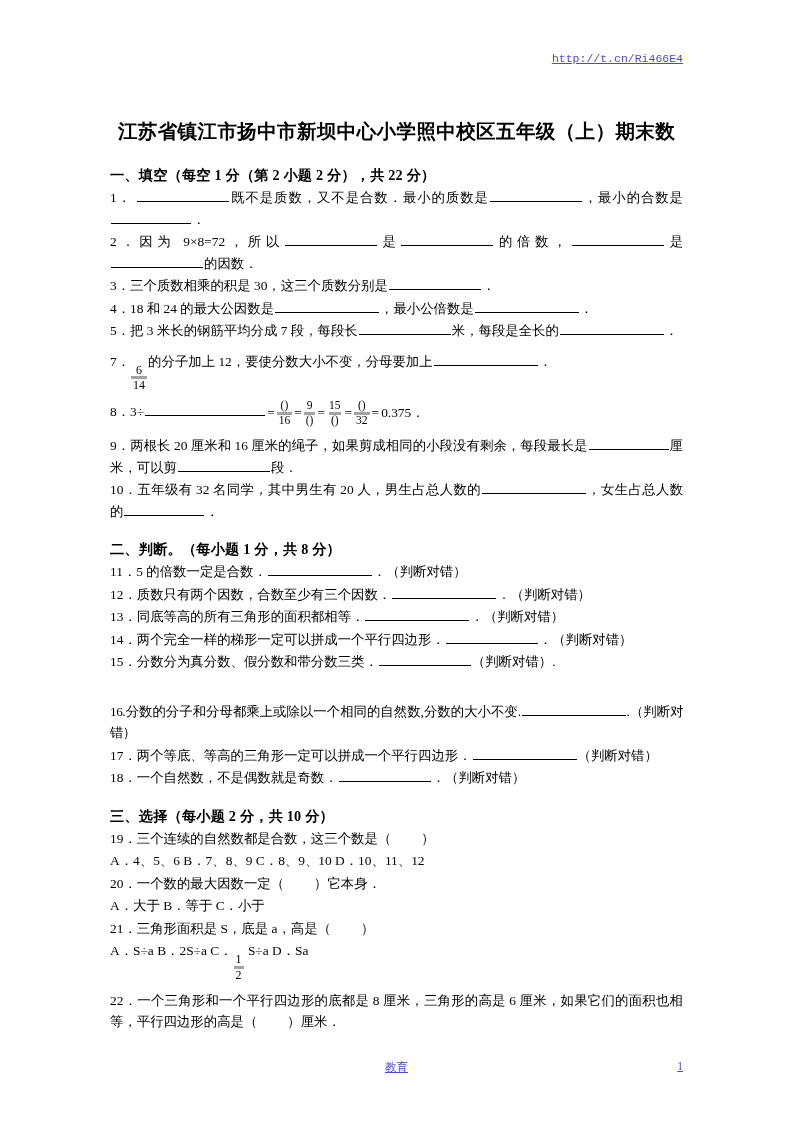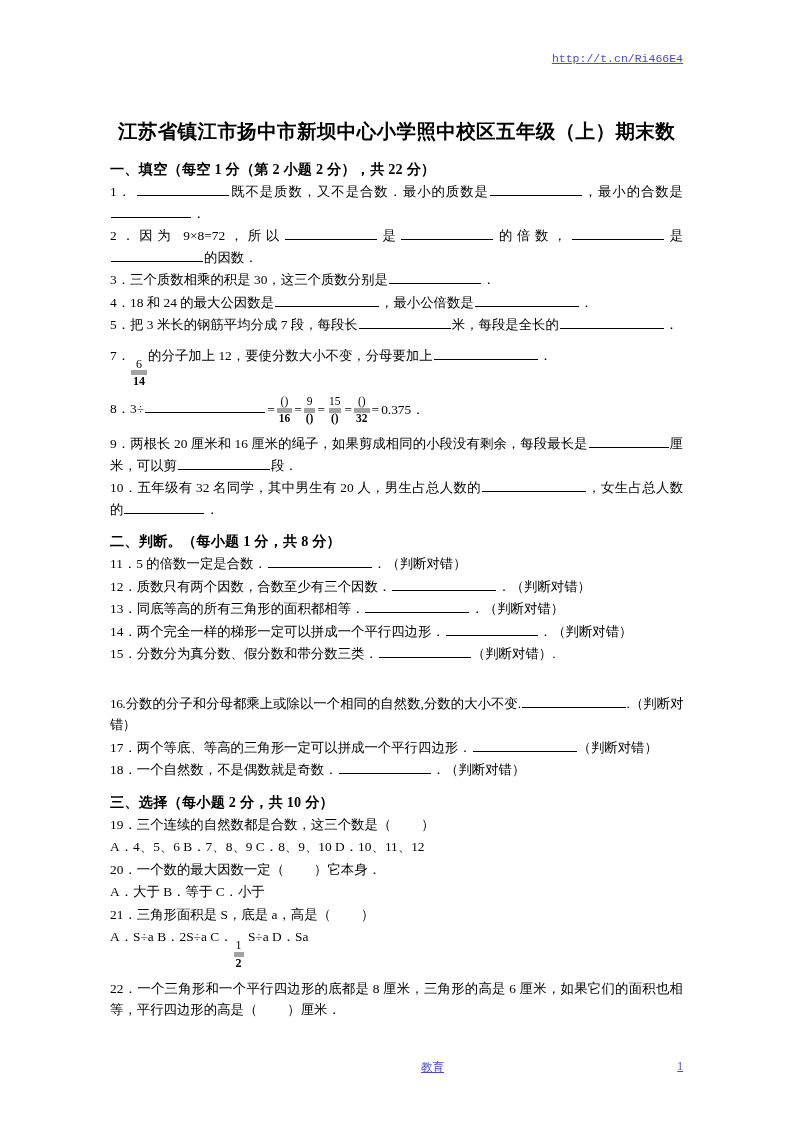--- a/index.html
+++ b/index.html
@@ -41,21 +41,21 @@
     text-align: center;
     font-weight: bold;
     font-size: 19.5px;
     line-height: 33px;
     letter-spacing: 0.4px;
   }
   
   .section-head {
     font-weight: bold;
     font-size: 14.2px;
-    margin-top: 12px;
+    margin-top: 18px;
     margin-bottom: 2px;
     letter-spacing: 0.2px;
   }
   .q {
     font-size: 13.4px;
     line-height: 21.5px;
     margin: 0 0 1px 0;
     text-align: justify;
     text-justify: inter-character;
   }
@@ -85,21 +85,21 @@
     display: inline-flex;
     flex-direction: column;
     align-items: center;
     justify-content: center;
     vertical-align: -8px;
     font-size: 12px;
     line-height: 1.02;
     margin: 0 1px;
   }
   .frac .num { padding: 0 2px; }
-  .frac .den { padding: 0 2px; border-top: 5px solid #a3a3a3; font-weight: bold; }
+  .frac .den { padding: 0 2px; border-top: 3px solid #a3a3a3; }
   .frac.small { font-size: 11.5px; vertical-align: -7px; }
   
   .eqrow {
     display: inline-flex;
     align-items: center;
     vertical-align: middle;
   }
   .eqrow .eq { padding: 0 1px; font-size: 13.4px; }
   
   .footer {
@@ -109,21 +109,20 @@
     bottom: 44px;
     height: 18px;
     font-size: 11.5px;
   }
   .footer-center {
     position: absolute;
     left: 50%;
     transform: translateX(-50%);
     color: #4a4ad0;
     text-decoration: underline;
-    margin-left: 36px;
   }
   .footer-page {
     position: absolute;
     right: 0;
     color: #4a4ad0;
     text-decoration: underline;
   }
 </style>
 </head>
 <body>

